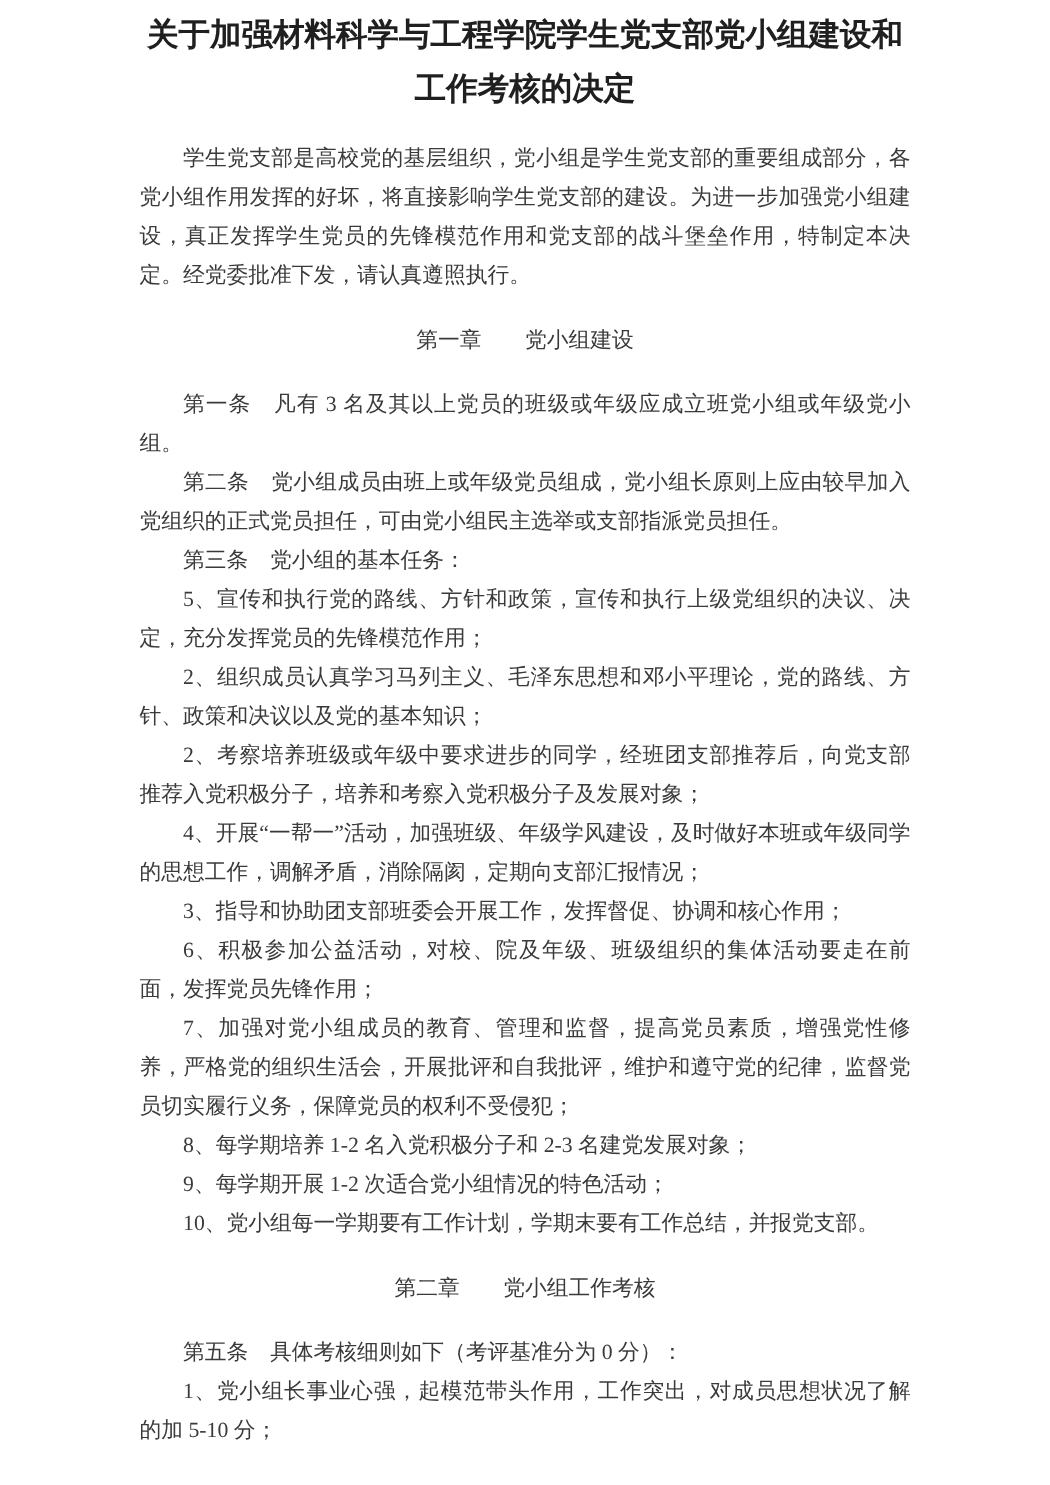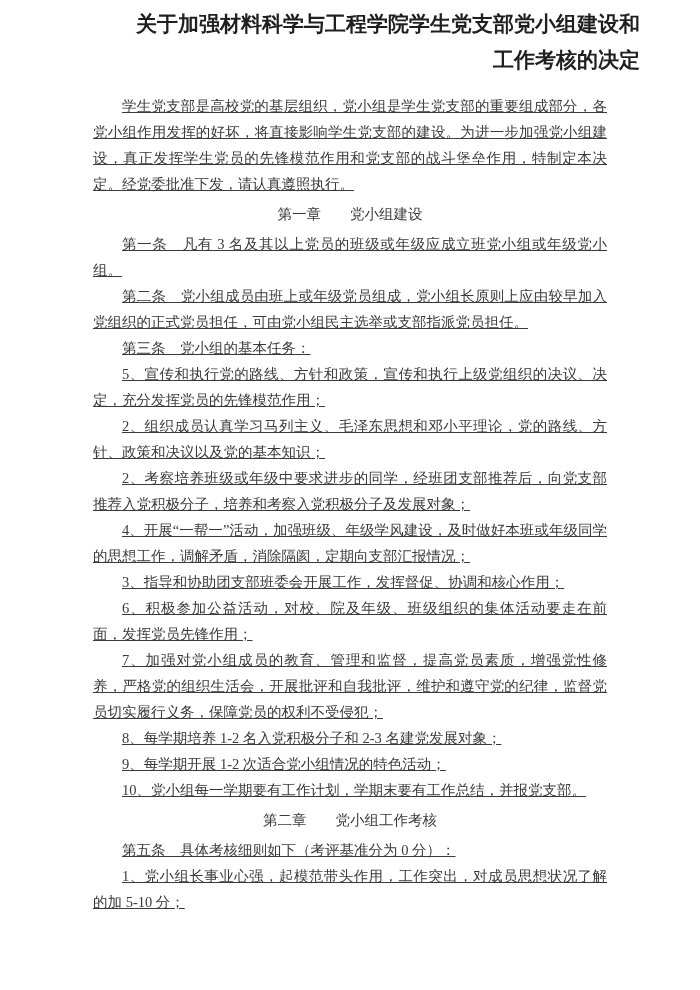--- a/index.html
+++ b/index.html
@@ -6,42 +6,41 @@
   .page {
     position: relative;
     width: 700px;
     height: 990px;
     background: #ffffff;
     overflow: hidden;
     box-sizing: border-box;
   }
   .title {
     margin: 6px 60px 0 60px;
-    text-align: right;
+    text-align: center;
     font-family: "Liberation Sans", "DejaVu Sans", sans-serif;
     font-weight: bold;
     font-size: 21px;
     line-height: 36px;
     color: #1f1f1f;
   }
   .content {
     margin: 15px 93px 0 93px;
     font-family: "Liberation Serif", "DejaVu Serif", serif;
     font-size: 14.5px;
     line-height: 26px;
     color: #3a3a3a;
     text-align: justify;
   }
   .para {
     margin: 0;
     text-indent: 2em;
-    text-decoration: underline;
   }
   .chapter {
-    margin: 4px;
+    margin: 17px;
     text-align: center;
     text-indent: 0;
   }
 </style>
 </head>
 <body>
 
 <div class="page">
 
   <div class="title">

